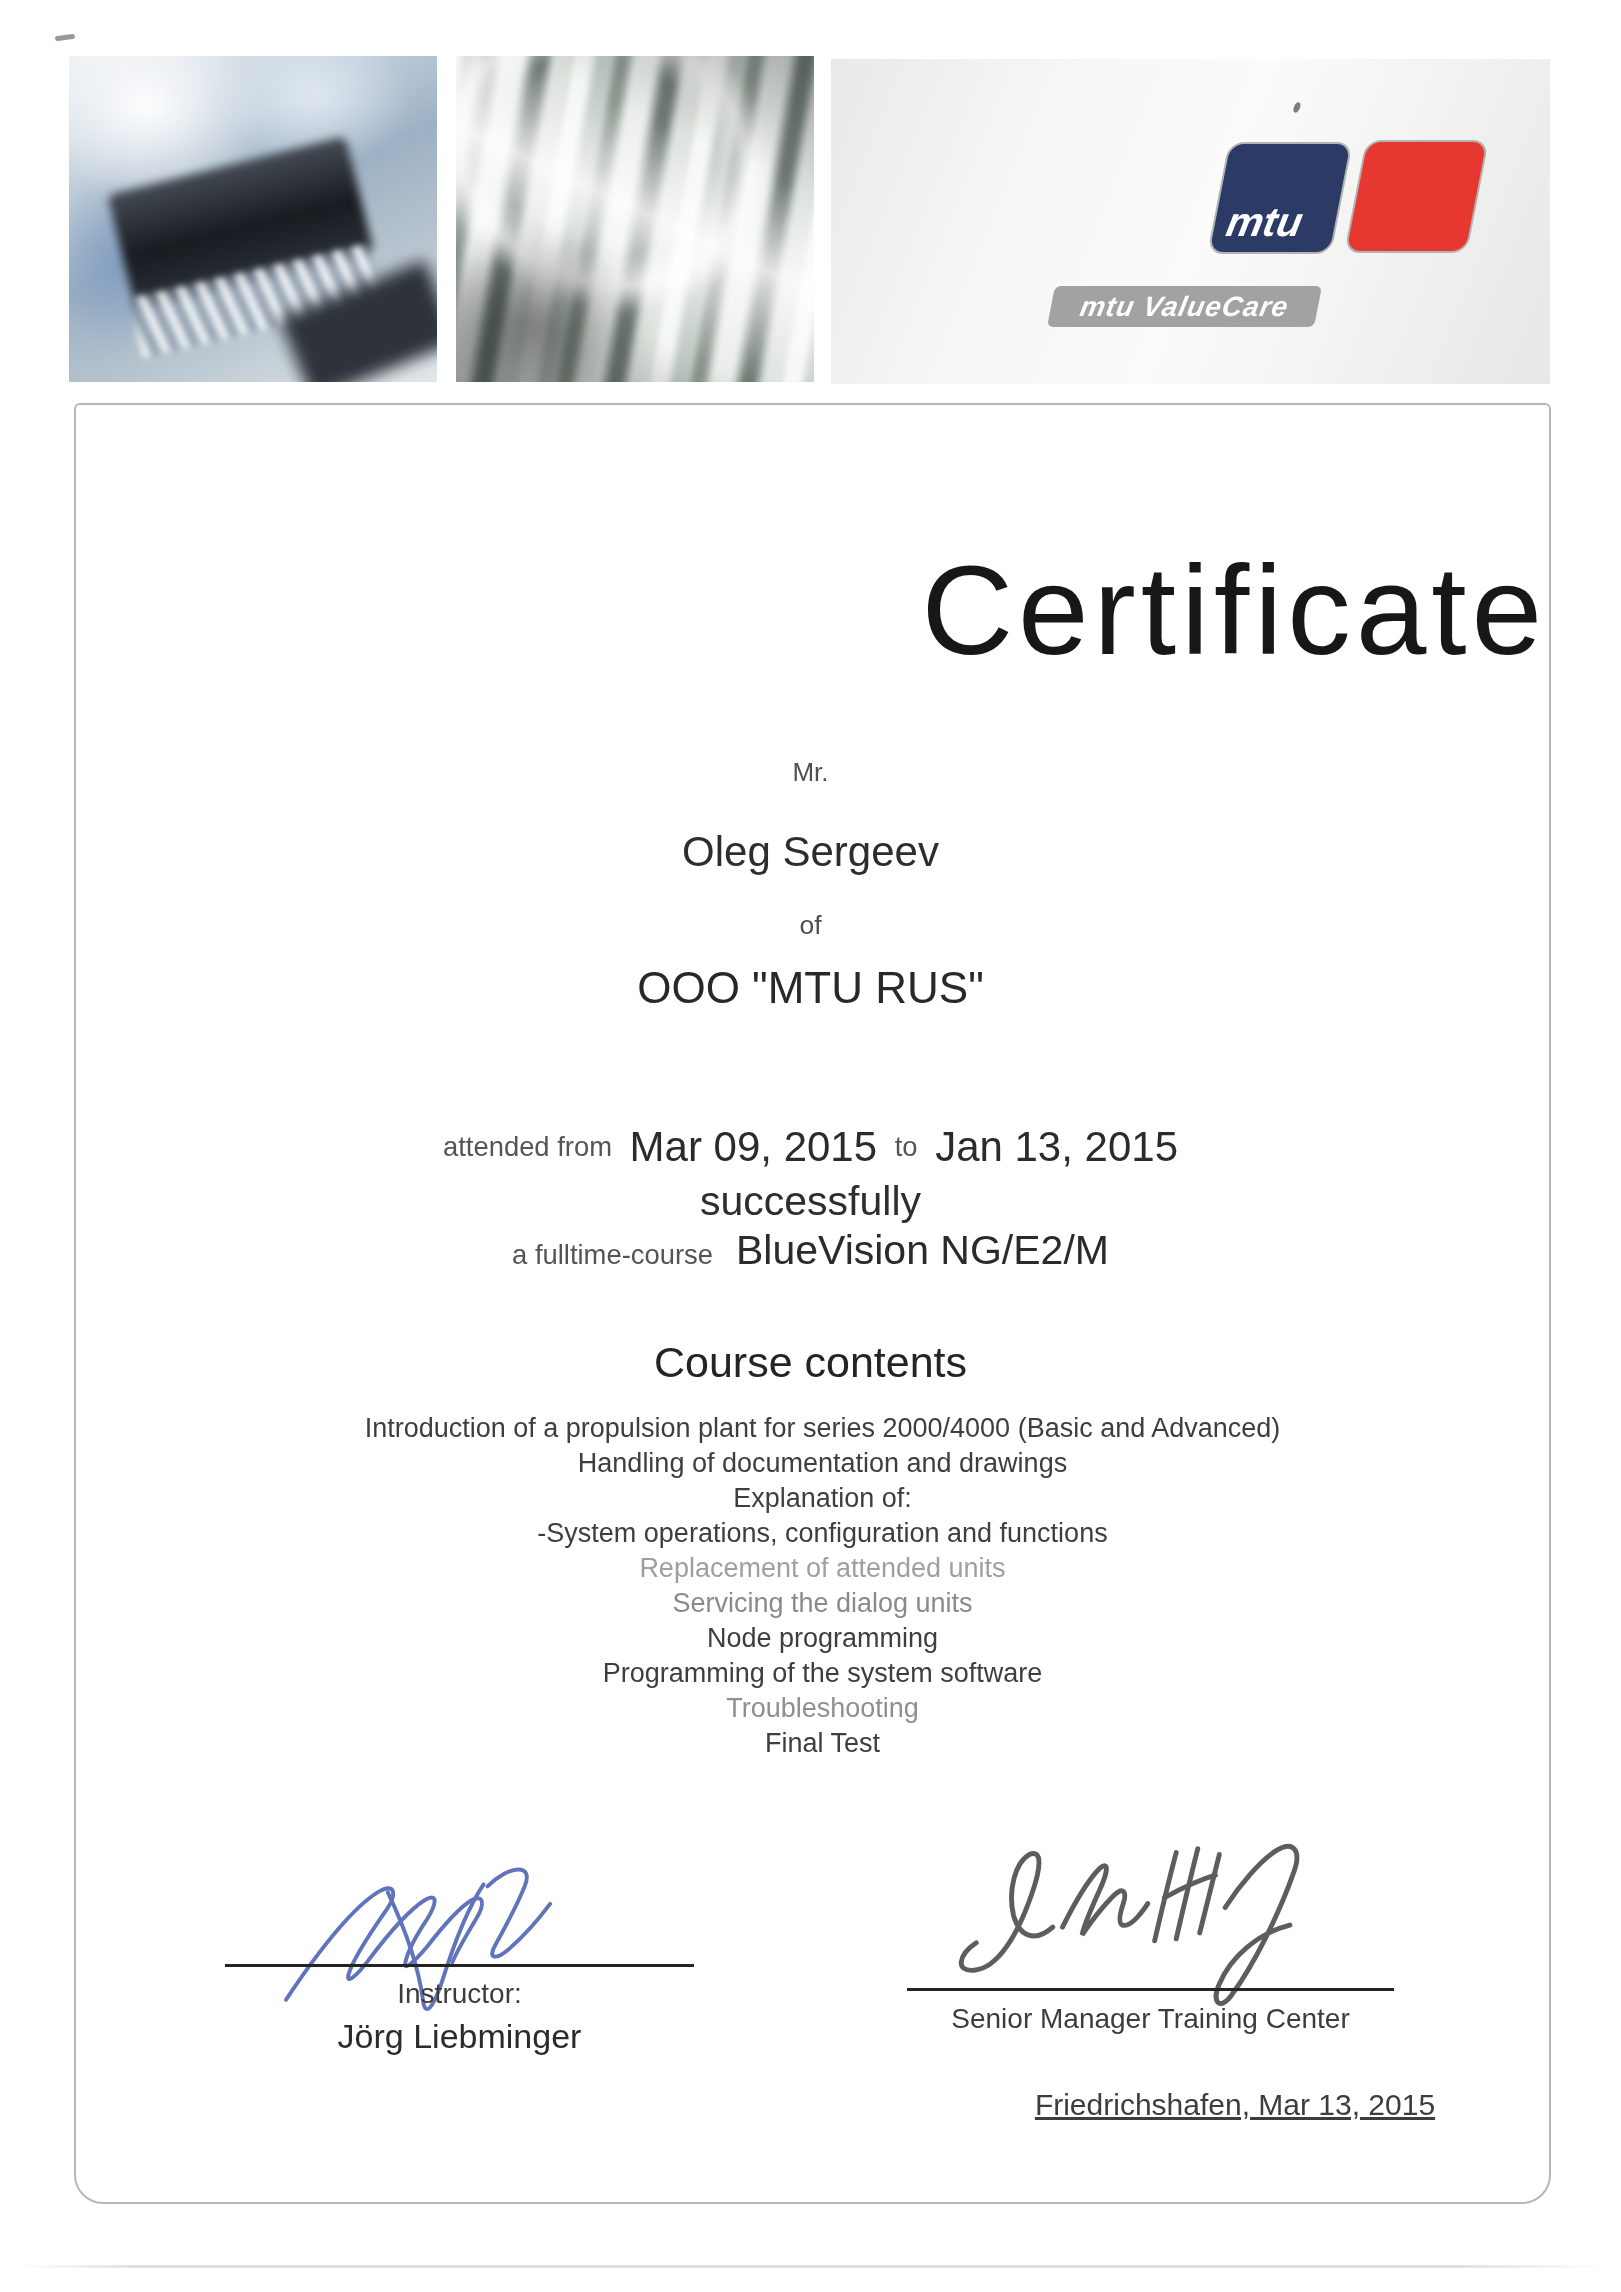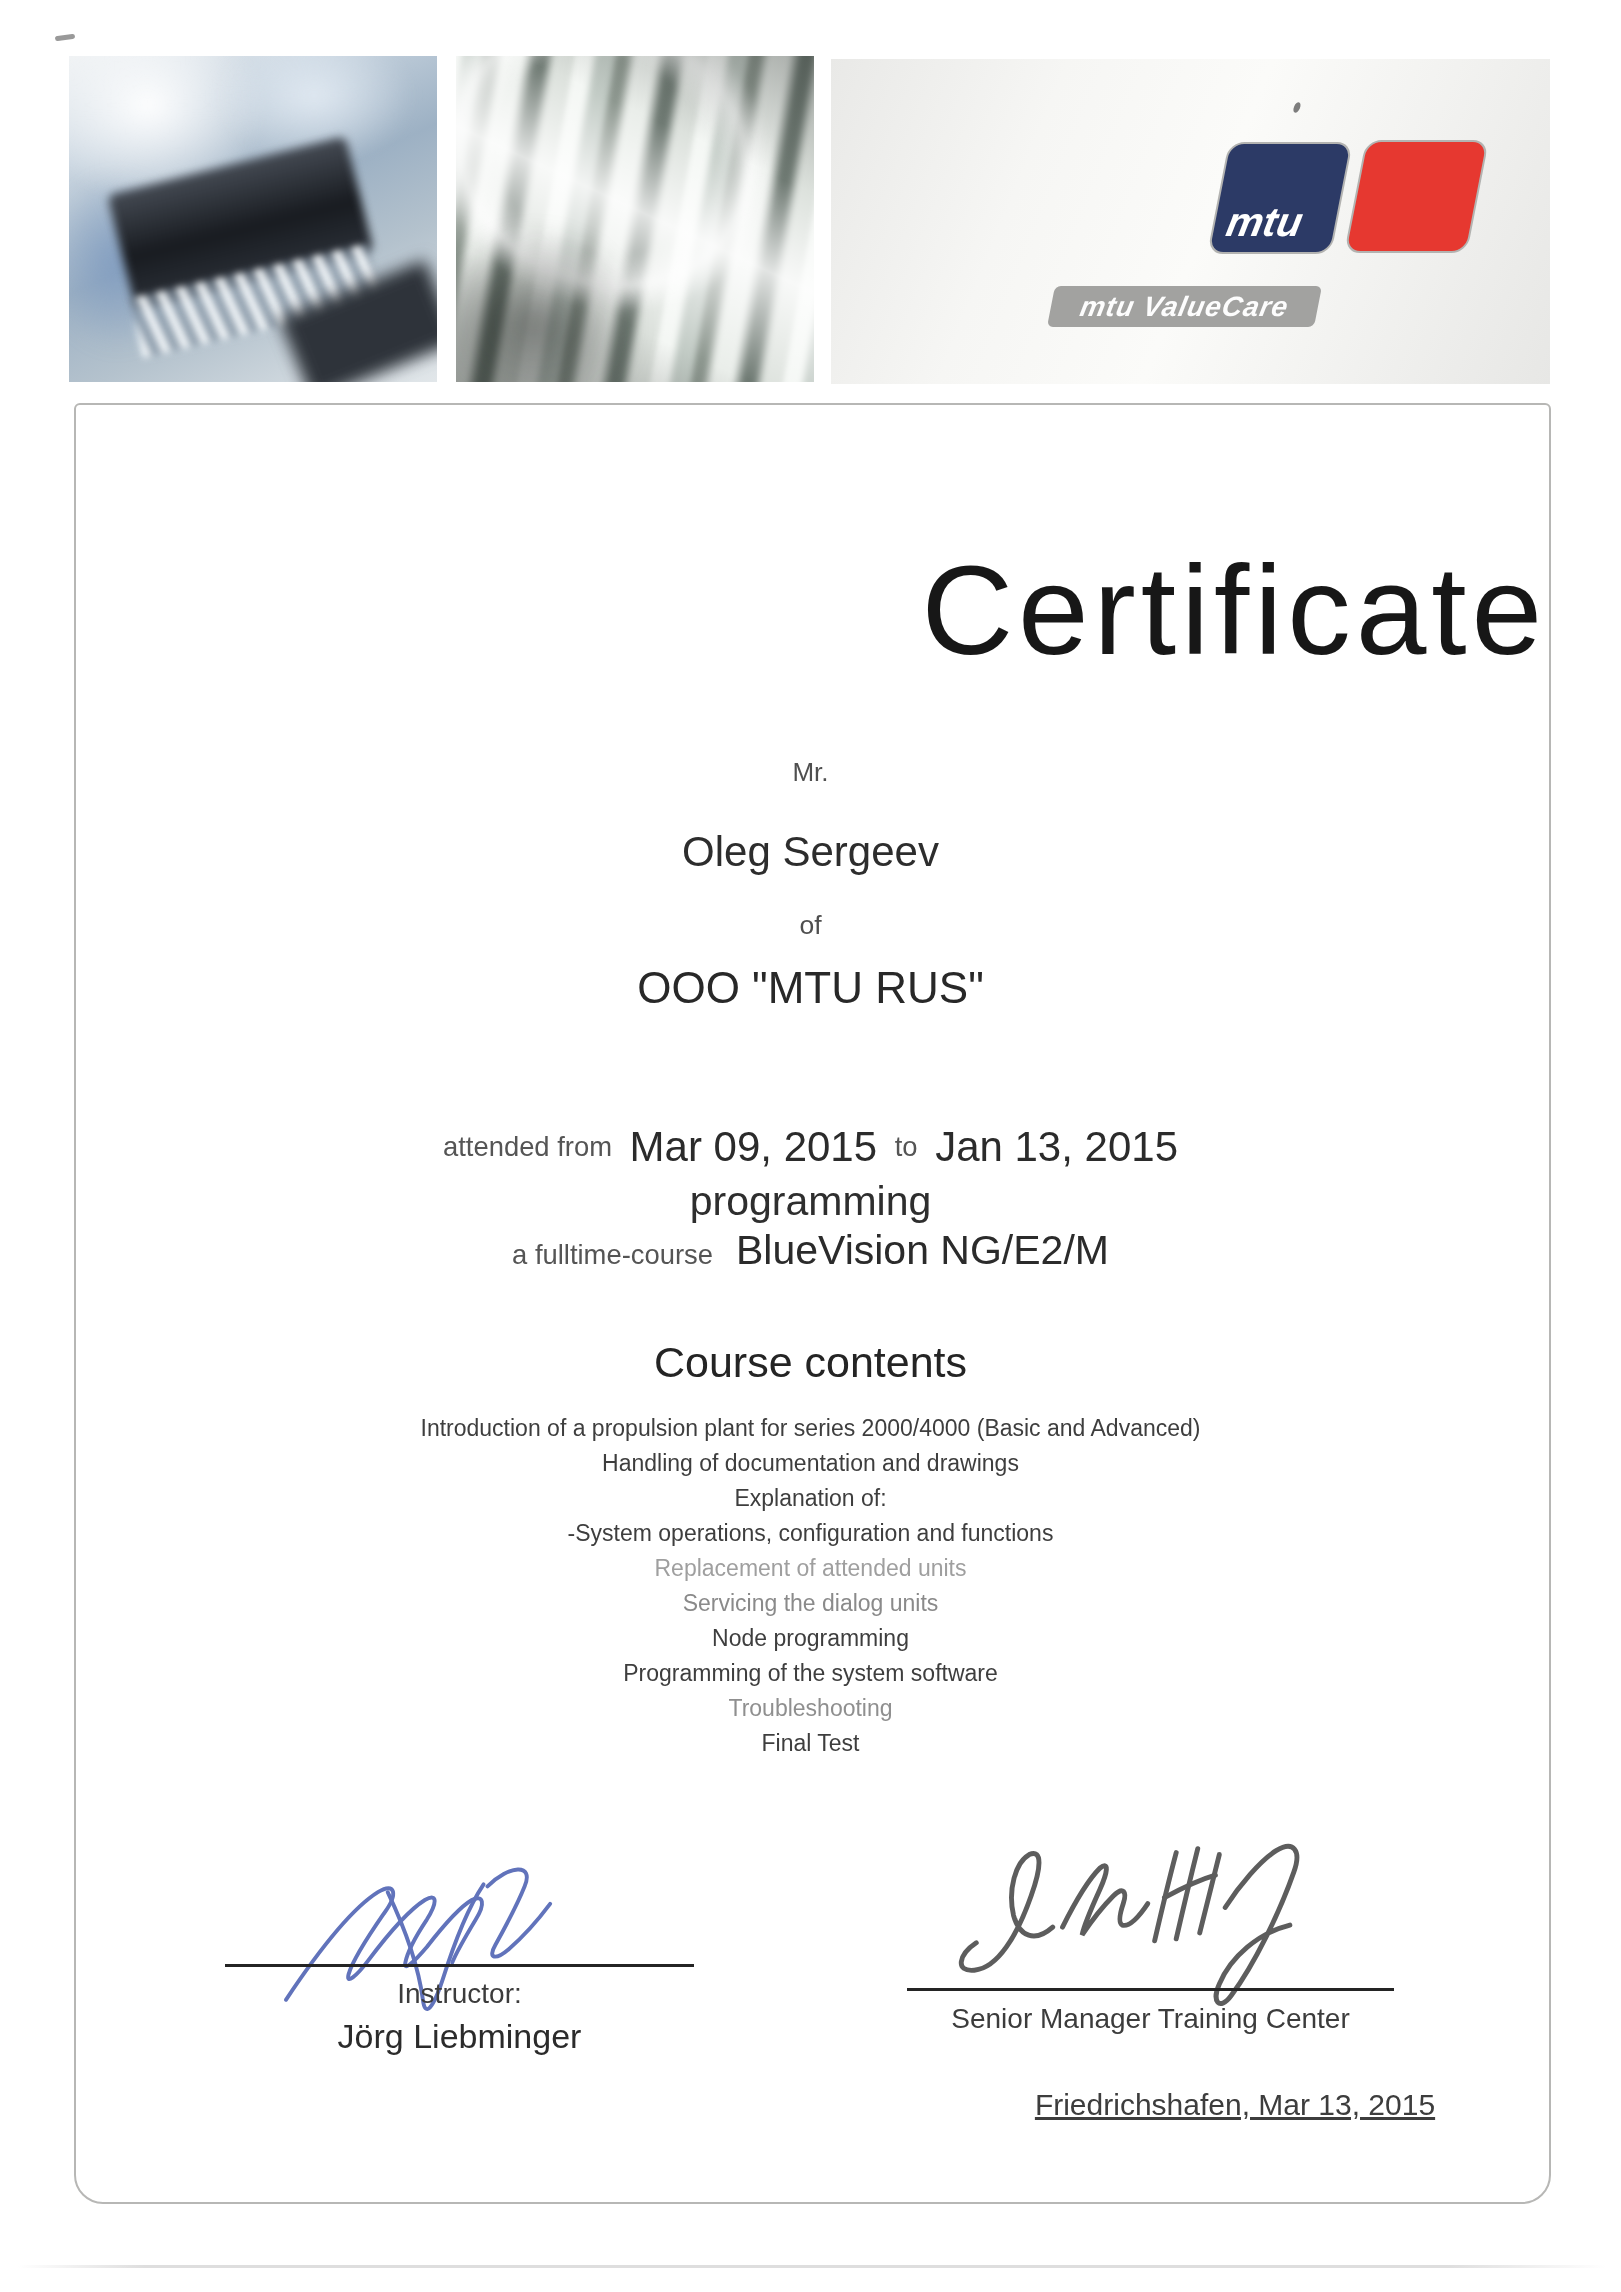--- a/index.html
+++ b/index.html
@@ -69,21 +69,21 @@
 
   .attend-row { top: 1123px; display: flex; justify-content: center; align-items: center; gap: 17.6px; }
   .attend-row .small { font-size: 27.4px; color: #555; }
   .attend-row .big   { font-size: 42px; color: #2b2b2b; }
   .successfully { top: 1178px; font-size: 41px; color: #2e2e2e; }
   .course-row { top: 1227px; display: flex; justify-content: center; align-items: baseline; gap: 23px; }
   .course-row .small { font-size: 27.4px; color: #555; }
   .course-row .big   { font-size: 41px; color: #2b2b2b; }
 
   .contents-heading { top: 1338px; font-size: 43px; color: #242424; text-align: center; }
-  .contents { top: 1411px; font-size: 23px; line-height: 35px; color: #3e3e3e; }
+  .contents { top: 1411px; font-size: 27px; line-height: 35px; color: #3e3e3e; padding-left: 12px; }
   .contents .faded-1 { color: #9f9f9f; }
   .contents .faded-2 { color: #8a8a8a; }
   .contents .faded-3 { color: #8f8f8f; }
 
   
   .sig-line { position: absolute; height: 2.9px; background: #242424; }
   .sig-line-left  { left: 225px; top: 1964px; width: 469px; }
   .sig-line-right { left: 907px; top: 1988px; width: 487px; }
   .sig-label { position: absolute; text-align: center; font-size: 28px; color: #3c3c3c; }
   .label-instructor { left: 225px; top: 1978px; width: 469px; }
@@ -137,21 +137,21 @@
   <div class="ctext person">Oleg Sergeev</div>
   <div class="ctext of-label">of</div>
   <div class="ctext company">OOO "MTU RUS"</div>
 
   <div class="ctext attend-row">
     <span class="small">attended from</span>
     <span class="big">Mar 09, 2015</span>
     <span class="small">to</span>
     <span class="big">Jan 13, 2015</span>
   </div>
-  <div class="ctext successfully">programming</div>
+  <div class="ctext successfully">successfully</div>
   <div class="ctext course-row">
     <span class="small">a fulltime-course</span>
     <span class="big">BlueVision NG/E2/M</span>
   </div>
 
   <div class="ctext contents-heading">Course contents</div>
   <div class="ctext contents">
     <div>Introduction of a propulsion plant for series 2000/4000 (Basic and Advanced)</div>
     <div>Handling of documentation and drawings</div>
     <div>Explanation of:</div>

